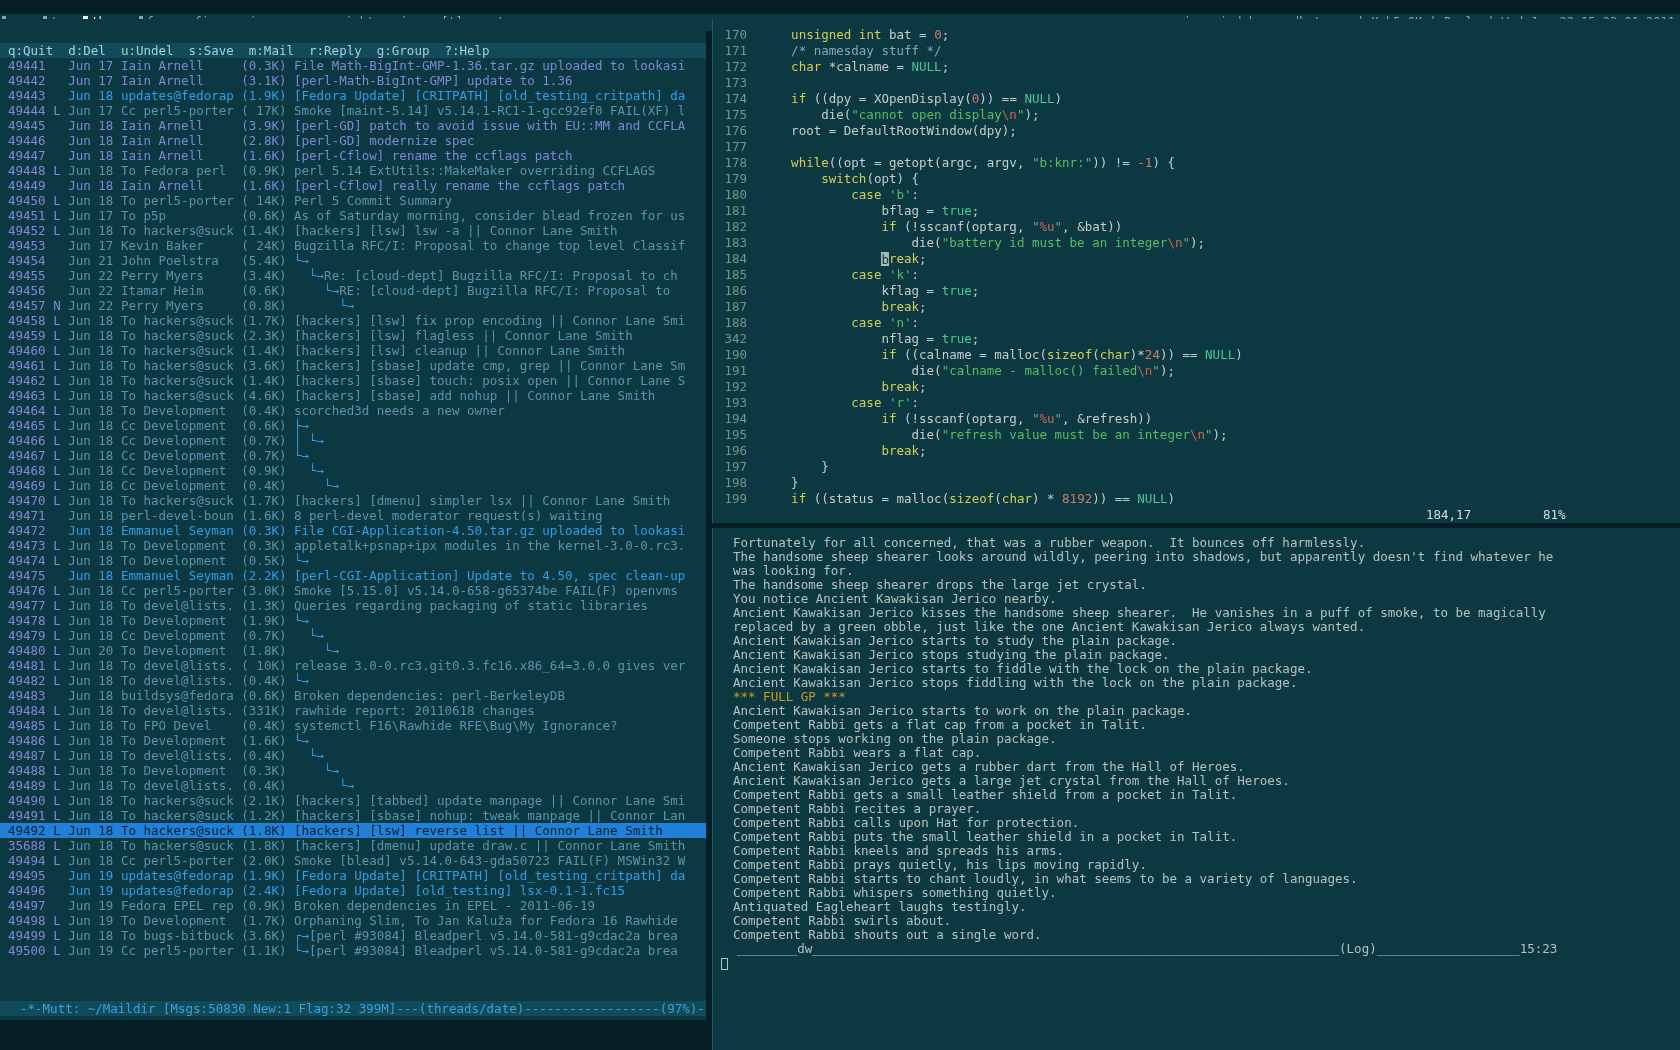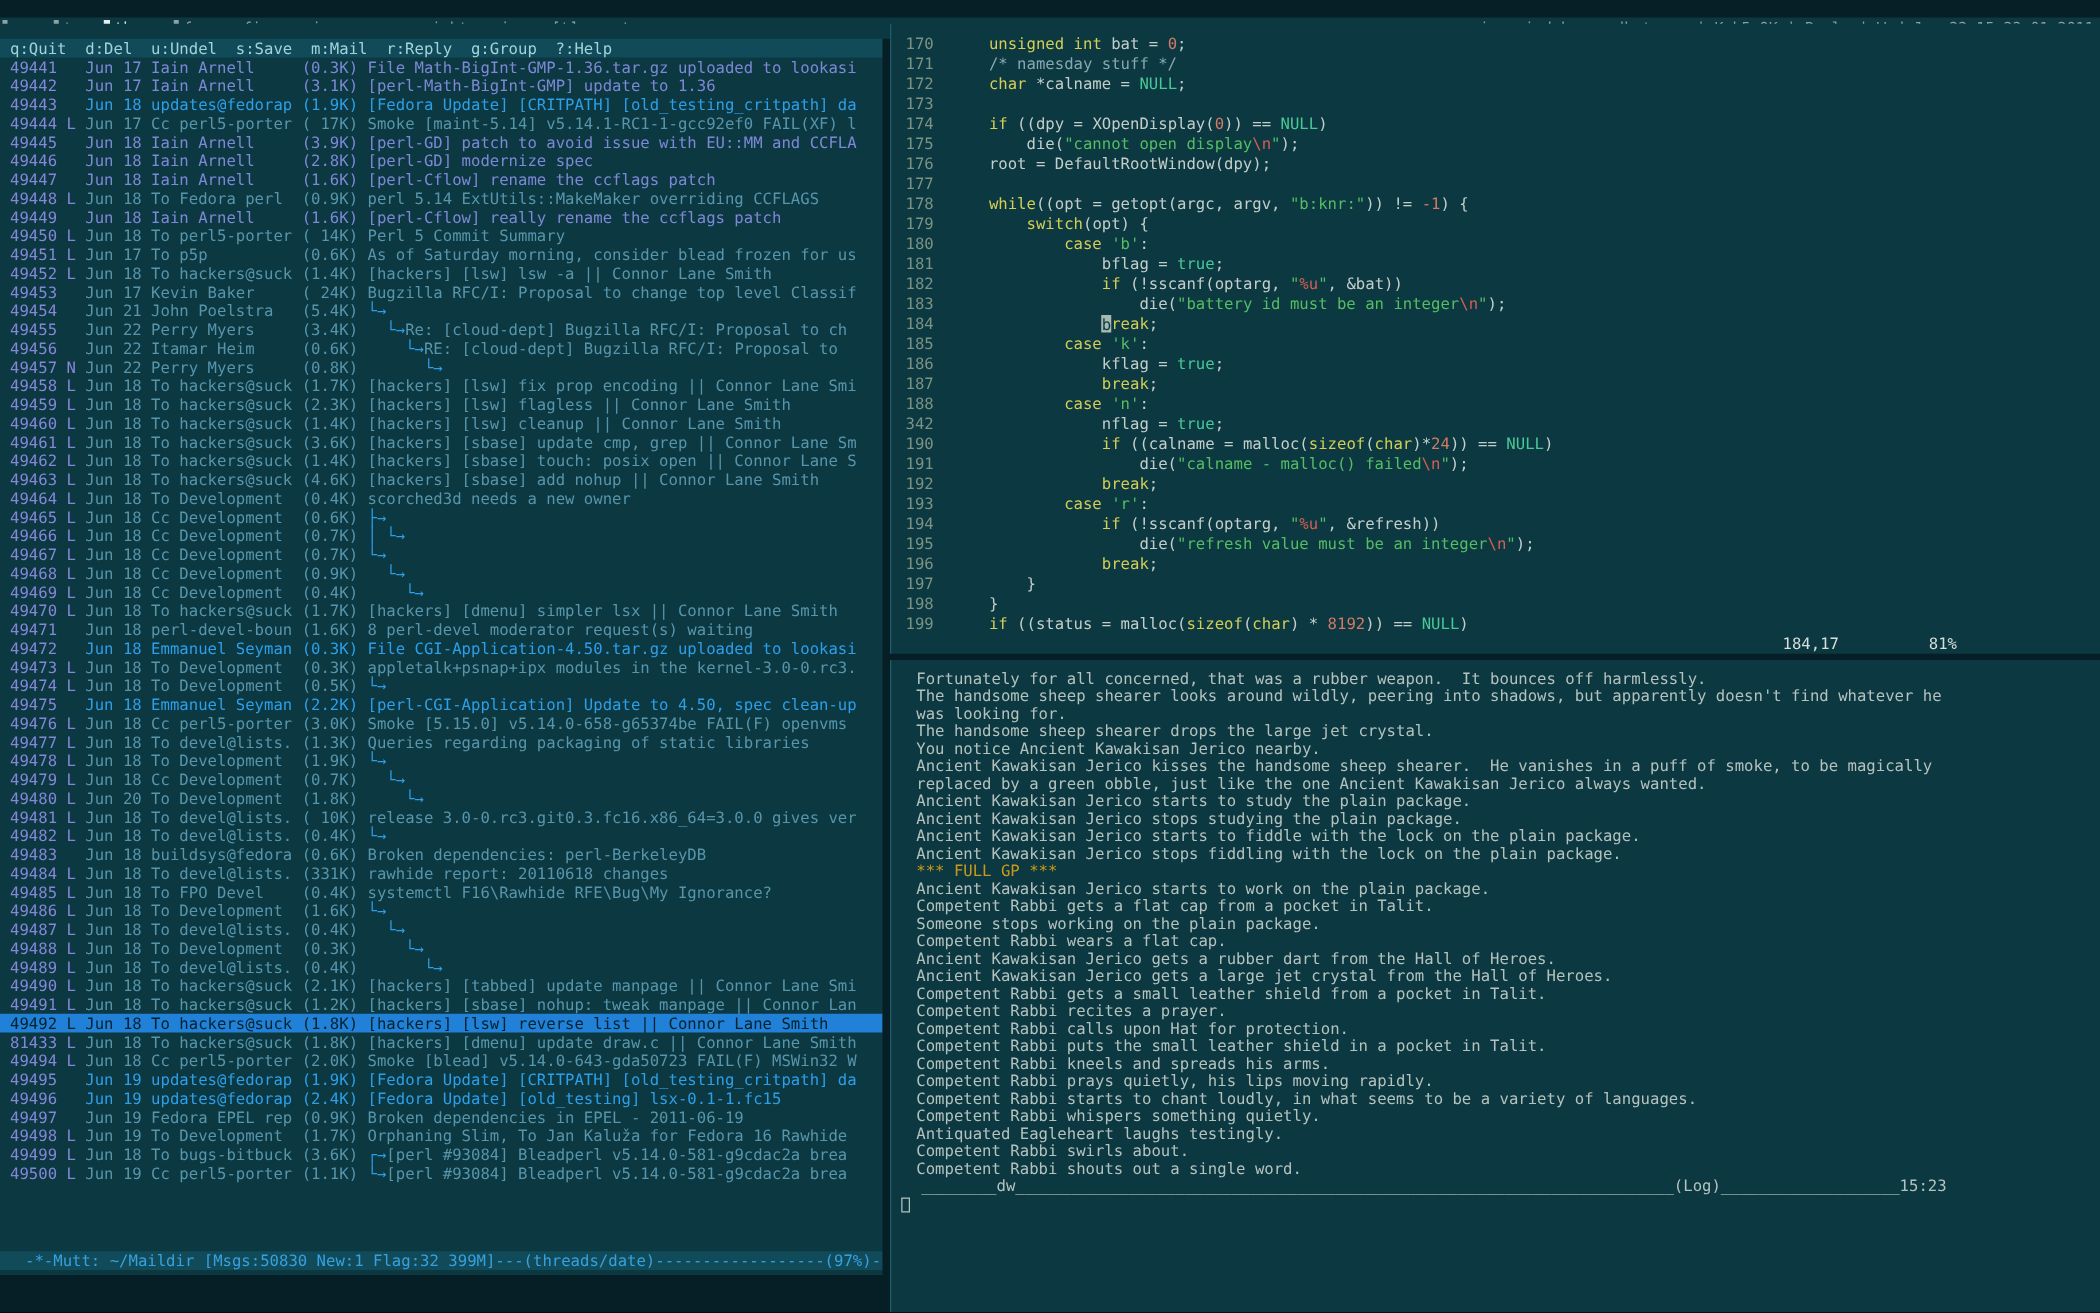--- a/index.html
+++ b/index.html
@@ -42,21 +42,21 @@
   .tag.sel .sq{background:var(--bar-sel);width:5px;height:5px}
   .layout{padding:0 10px}
   .wtitle{padding:0 10px}
   .bstatus{margin-left:auto;padding-right:5px}
   
   .pane{position:absolute;background:var(--bg);overflow:hidden}
   .mutt{left:0;top:19px;width:706px;height:1001px;font-size:12.5px}
   .vim {left:712px;top:19px;width:968px;height:504px;border-left:1px solid var(--border);font-size:12.5px}
   .mud {left:712px;top:528px;width:968px;height:522px;border-left:1px solid var(--border);font-size:12.5px}
   
-  .helpbar{margin-top:12px;height:15px;line-height:15px;background:var(--hlbar);
+  .helpbar{margin-top:24px;height:15px;line-height:15px;background:var(--hlbar);
     color:var(--help-fg);white-space:pre;padding-left:8px}
   #mutt-rows{position:relative}
   .mrow{height:15px;line-height:15px;white-space:pre;padding-left:8px;color:var(--dim)}
   .mrow .c-num{color:var(--index)}
   .mrow .c-tree{color:var(--bright)}
   .mrow.violet{color:var(--violet)}
   .mrow.bright{color:var(--bright)}
   .mrow.selected{background:var(--selbg);color:var(--selfg)}
   .mrow.selected .c-num,.mrow.selected .c-tree{color:var(--selfg)}
   .muttstatus{position:absolute;left:0;top:982px;width:706px;height:15px;line-height:15px;
@@ -151,21 +151,21 @@
         <div class="mrow dim"><span class="c-num">49483   </span><span class="c-body">Jun 18 buildsys@fedora (0.6K) </span><span class="c-subj">Broken dependencies: perl-BerkeleyDB</span></div>
         <div class="mrow dim"><span class="c-num">49484 L </span><span class="c-body">Jun 18 To devel@lists. (331K) </span><span class="c-subj">rawhide report: 20110618 changes</span></div>
         <div class="mrow dim"><span class="c-num">49485 L </span><span class="c-body">Jun 18 To FPO Devel    (0.4K) </span><span class="c-subj">systemctl F16\Rawhide RFE\Bug\My Ignorance?</span></div>
         <div class="mrow dim"><span class="c-num">49486 L </span><span class="c-body">Jun 18 To Development  (1.6K) </span><span class="c-tree">└→</span></div>
         <div class="mrow dim"><span class="c-num">49487 L </span><span class="c-body">Jun 18 To devel@lists. (0.4K) </span><span class="c-tree">  └→</span></div>
         <div class="mrow dim"><span class="c-num">49488 L </span><span class="c-body">Jun 18 To Development  (0.3K) </span><span class="c-tree">    └→</span></div>
         <div class="mrow dim"><span class="c-num">49489 L </span><span class="c-body">Jun 18 To devel@lists. (0.4K) </span><span class="c-tree">      └→</span></div>
         <div class="mrow dim"><span class="c-num">49490 L </span><span class="c-body">Jun 18 To hackers@suck (2.1K) </span><span class="c-subj">[hackers] [tabbed] update manpage || Connor Lane Smi</span></div>
         <div class="mrow dim"><span class="c-num">49491 L </span><span class="c-body">Jun 18 To hackers@suck (1.2K) </span><span class="c-subj">[hackers] [sbase] nohup: tweak manpage || Connor Lan</span></div>
         <div class="mrow selected"><span class="c-num">49492 L </span><span class="c-body">Jun 18 To hackers@suck (1.8K) </span><span class="c-subj">[hackers] [lsw] reverse list || Connor Lane Smith</span></div>
-        <div class="mrow dim"><span class="c-num">81433 L </span><span class="c-body">Jun 18 To hackers@suck (1.8K) </span><span class="c-subj">[hackers] [dmenu] update draw.c || Connor Lane Smith</span></div>
+        <div class="mrow dim"><span class="c-num">35688 L </span><span class="c-body">Jun 18 To hackers@suck (1.8K) </span><span class="c-subj">[hackers] [dmenu] update draw.c || Connor Lane Smith</span></div>
         <div class="mrow dim"><span class="c-num">49494 L </span><span class="c-body">Jun 18 Cc perl5-porter (2.0K) </span><span class="c-subj">Smoke [blead] v5.14.0-643-gda50723 FAIL(F) MSWin32 W</span></div>
         <div class="mrow bright"><span class="c-num">49495   </span><span class="c-body">Jun 19 updates@fedorap (1.9K) </span><span class="c-subj">[Fedora Update] [CRITPATH] [old_testing_critpath] da</span></div>
         <div class="mrow bright"><span class="c-num">49496   </span><span class="c-body">Jun 19 updates@fedorap (2.4K) </span><span class="c-subj">[Fedora Update] [old_testing] lsx-0.1-1.fc15</span></div>
         <div class="mrow dim"><span class="c-num">49497   </span><span class="c-body">Jun 19 Fedora EPEL rep (0.9K) </span><span class="c-subj">Broken dependencies in EPEL - 2011-06-19</span></div>
         <div class="mrow dim"><span class="c-num">49498 L </span><span class="c-body">Jun 19 To Development  (1.7K) </span><span class="c-subj">Orphaning Slim, To Jan Kaluža for Fedora 16 Rawhide</span></div>
         <div class="mrow dim"><span class="c-num">49499 L </span><span class="c-body">Jun 18 To bugs-bitbuck (3.6K) </span><span class="c-tree">┌→</span><span class="c-subj">[perl #93084] Bleadperl v5.14.0-581-g9cdac2a brea</span></div>
         <div class="mrow dim"><span class="c-num">49500 L </span><span class="c-body">Jun 19 Cc perl5-porter (1.1K) </span><span class="c-tree">└→</span><span class="c-subj">[perl #93084] Bleadperl v5.14.0-581-g9cdac2a brea</span></div>
       </div>
     <div class="muttstatus">-*-Mutt: ~/Maildir [Msgs:50830 New:1 Flag:32 399M]---(threads/date)------------------(97%)---</div>
   </div>

